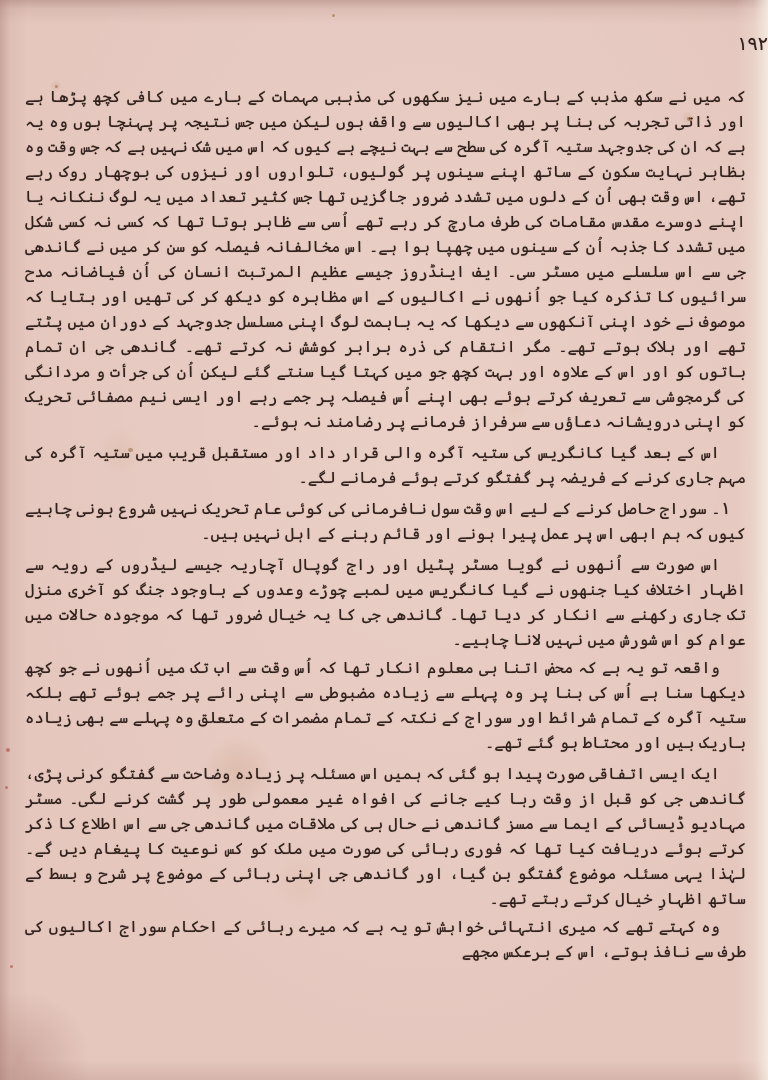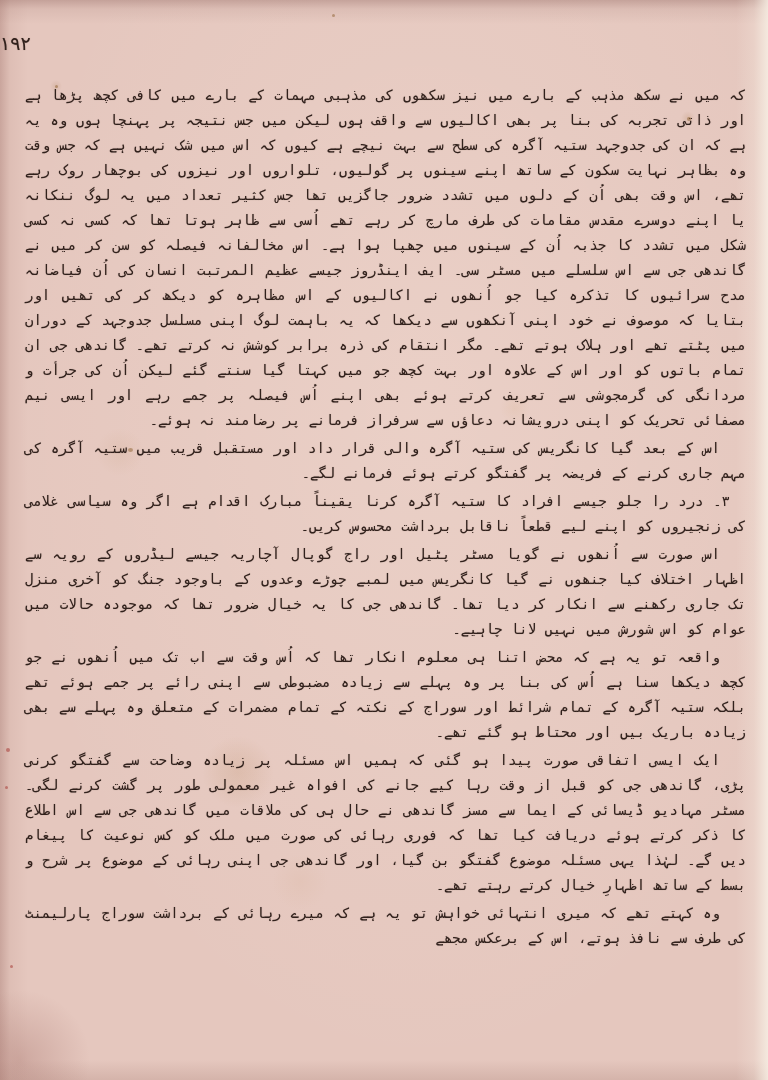--- a/index.html
+++ b/index.html
@@ -26,66 +26,66 @@
       linear-gradient(180deg, rgba(164,124,117,0.50) 0, rgba(164,124,117,0.16) 9px, rgba(164,124,117,0) 24px),
       linear-gradient(90deg, rgba(168,124,116,0.45) 0, rgba(190,150,140,0.18) 10px, rgba(190,150,140,0) 28px),
       linear-gradient(0deg, rgba(178,138,128,0.32) 0, rgba(178,138,128,0) 20px),
       radial-gradient(ellipse at 55% 38%, rgba(255,242,232,0.20), rgba(255,242,232,0) 70%);
   }
   .page-number {
     position: absolute;
     top: 32px;
     left: 0;
     right: 0;
-    text-align: left;
+    text-align: right;
     font-family: "DejaVu Sans", sans-serif;
     font-size: 19px;
     letter-spacing: 2px;
     color: #31211c;
     text-shadow: 0 0 1px rgba(49,33,28,0.4);
   }
   .text-block {
     position: absolute;
     top: 84px;
     right: 22px;
     left: 25px;
     direction: rtl;
-    font-family: Liberation Mono, monospace;
-    font-size: 14px;
+    font-family: Liberation Sans, sans-serif;
+    font-size: 16px;
     line-height: 25px;
     text-align: justify;
     color: #31211c;
     text-shadow: 0 0 1px rgba(49,33,28,0.32);
   }
   .para { margin: 0 0 3px 0; }
   .para.indent { text-indent: 26px; }
   .para.item { text-indent: 16px; }
-  .para.gap-before { }
+  .para.gap-before { margin-top: 6px; }
   .speck {
     position: absolute;
     border-radius: 50%;
   }
   .speck.red  { background: rgba(168,60,55,0.55); }
   .speck.brown{ background: rgba(140,95,45,0.5); }
 </style>
 </head>
 <body>
 
 <div class="page">
 
   <div class="page-number">۱۹۲</div>
 
   <div class="text-block" dir="rtl">
     <p class="para">کہ میں نے سکھ مذہب کے بارے میں نیز سکھوں کی مذہبی مہمات کے بارے میں کافی کچھ پڑھا ہے اور ذاتی تجربہ کی بنا پر بھی اکالیوں سے واقف ہوں لیکن میں جس نتیجہ پر پہنچا ہوں وہ یہ ہے کہ ان کی جدوجہد ستیہ آگرہ کی سطح سے بہت نیچے ہے کیوں کہ اس میں شک نہیں ہے کہ جس وقت وہ بظاہر نہایت سکون کے ساتھ اپنے سینوں پر گولیوں، تلواروں اور نیزوں کی بوچھار روک رہے تھے، اس وقت بھی اُن کے دلوں میں تشدد ضرور جاگزیں تھا جس کثیر تعداد میں یہ لوگ ننکانہ یا اپنے دوسرے مقدس مقامات کی طرف مارچ کر رہے تھے اُسی سے ظاہر ہوتا تھا کہ کسی نہ کسی شکل میں تشدد کا جذبہ اُن کے سینوں میں چھپا ہوا ہے۔ اس مخالفانہ فیصلہ کو سن کر میں نے گاندھی جی سے اس سلسلے میں مسٹر سی۔ ایف اینڈروز جیسے عظیم المرتبت انسان کی اُن فیاضانہ مدح سرائیوں کا تذکرہ کیا جو اُنھوں نے اکالیوں کے اس مظاہرہ کو دیکھ کر کی تھیں اور بتایا کہ موصوف نے خود اپنی آنکھوں سے دیکھا کہ یہ باہمت لوگ اپنی مسلسل جدوجہد کے دوران میں پٹتے تھے اور ہلاک ہوتے تھے۔ مگر انتقام کی ذرہ برابر کوشش نہ کرتے تھے۔ گاندھی جی ان تمام باتوں کو اور اس کے علاوہ اور بہت کچھ جو میں کہتا گیا سنتے گئے لیکن اُن کی جرأت و مردانگی کی گرمجوشی سے تعریف کرتے ہوئے بھی اپنے اُس فیصلہ پر جمے رہے اور ایسی نیم مصفائی تحریک کو اپنی درویشانہ دعاؤں سے سرفراز فرمانے پر رضامند نہ ہوئے۔</p>
     <p class="para indent gap-before">اس کے بعد گیا کانگریس کی ستیہ آگرہ والی قرار داد اور مستقبل قریب میں ستیہ آگرہ کی مہم جاری کرنے کے فریضہ پر گفتگو کرتے ہوئے فرمانے لگے۔</p>
-    <p class="para item gap-before">۳۔ درد را جلو جیسے افراد کا ستیہ آگرہ کرنا یقیناً مبارک اقدام ہے اگر وہ سیاسی غلامی کی زنجیروں کو اپنے لیے قطعاً ناقابل برداشت محسوس کریں۔</p>
+    <p class="para item gap-before">۱۔ سوراج حاصل کرنے کے لیے اس وقت سول نافرمانی کی کوئی عام تحریک نہیں شروع ہونی چاہیے کیوں کہ ہم ابھی اس پر عمل پیرا ہونے اور قائم رہنے کے اہل نہیں ہیں۔</p>
     <p class="para indent gap-before">اس صورت سے اُنھوں نے گویا مسٹر پٹیل اور راج گوپال آچاریہ جیسے لیڈروں کے رویہ سے اظہار اختلاف کیا جنھوں نے گیا کانگریس میں لمبے چوڑے وعدوں کے باوجود جنگ کو آخری منزل تک جاری رکھنے سے انکار کر دیا تھا۔ گاندھی جی کا یہ خیال ضرور تھا کہ موجودہ حالات میں عوام کو اس شورش میں نہیں لانا چاہیے۔</p>
     <p class="para indent">واقعہ تو یہ ہے کہ محض اتنا ہی معلوم انکار تھا کہ اُس وقت سے اب تک میں اُنھوں نے جو کچھ دیکھا سنا ہے اُس کی بنا پر وہ پہلے سے زیادہ مضبوطی سے اپنی رائے پر جمے ہوئے تھے بلکہ ستیہ آگرہ کے تمام شرائط اور سوراج کے نکتہ کے تمام مضمرات کے متعلق وہ پہلے سے بھی زیادہ باریک بیں اور محتاط ہو گئے تھے۔</p>
     <p class="para indent gap-before">ایک ایسی اتفاقی صورت پیدا ہو گئی کہ ہمیں اس مسئلہ پر زیادہ وضاحت سے گفتگو کرنی پڑی، گاندھی جی کو قبل از وقت رہا کیے جانے کی افواہ غیر معمولی طور پر گشت کرنے لگی۔ مسٹر مہادیو ڈیسائی کے ایما سے مسز گاندھی نے حال ہی کی ملاقات میں گاندھی جی سے اس اطلاع کا ذکر کرتے ہوئے دریافت کیا تھا کہ فوری رہائی کی صورت میں ملک کو کس نوعیت کا پیغام دیں گے۔ لہٰذا یہی مسئلہ موضوع گفتگو بن گیا، اور گاندھی جی اپنی رہائی کے موضوع پر شرح و بسط کے ساتھ اظہارِ خیال کرتے رہتے تھے۔</p>
-    <p class="para indent">وہ کہتے تھے کہ میری انتہائی خواہش تو یہ ہے کہ میرے رہائی کے برداشت سوراج پارلیمنٹ کی طرف سے نافذ ہوتے، اس کے برعکس مجھے</p>
+    <p class="para indent">وہ کہتے تھے کہ میری انتہائی خواہش تو یہ ہے کہ میرے رہائی کے احکام سوراج اکالیوں کی طرف سے نافذ ہوتے، اس کے برعکس مجھے</p>
   </div>
 
   <div class="speck red" style="left:6px;  top:748px;  width:4px; height:4px;"></div>
   <div class="speck red" style="left:5px;  top:786px;  width:3px; height:3px;"></div>
   <div class="speck brown" style="left:687px;top:117px;  width:4px; height:4px;"></div>
   <div class="speck brown" style="left:55px; top:85px;   width:3px; height:3px;"></div>
   <div class="speck brown" style="left:128px;top:448px;  width:5px; height:4px;"></div>
   <div class="speck brown" style="left:332px;top:14px;   width:3px; height:3px;"></div>
   <div class="speck red" style="left:10px; top:965px;  width:3px; height:3px;"></div>
 

